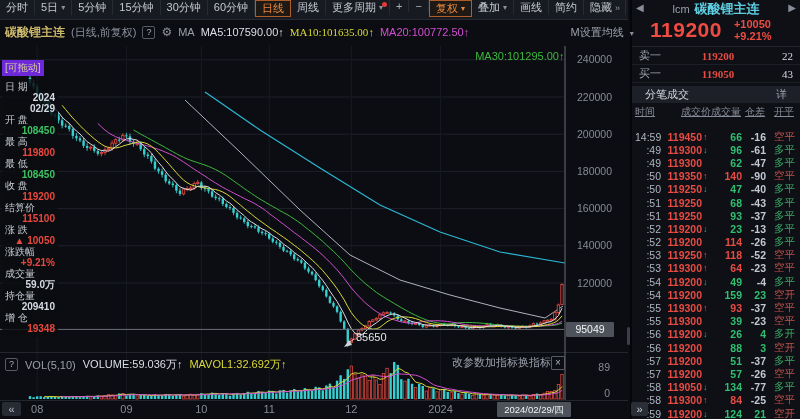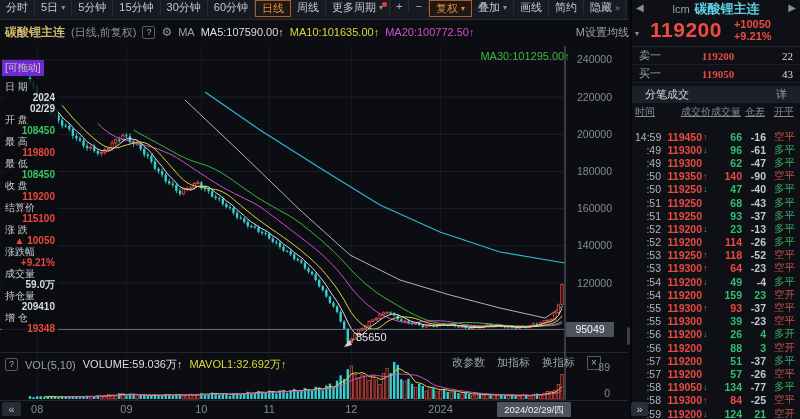--- a/index.html
+++ b/index.html
@@ -17,36 +17,36 @@
   .trail{font-size:9px;margin-left:3px;color:#8b909b;letter-spacing:-1px;}
   .tb-spacer{flex:1;}
   .expand-btn{display:flex;align-items:center;padding:0 7px;cursor:pointer;}
   
   .ma-row{position:absolute;top:20px;left:0;width:628px;height:24px;display:flex;align-items:center;
           font-size:11px;color:#9aa0ab;gap:6px;padding-left:5px;white-space:nowrap;z-index:4;}
   .symbol{color:#cdb96b;font-weight:bold;font-size:12px;}
   .mode{color:#8b909b;}
   .help-box{border:1px solid #565b65;color:#aab0ba;font-size:9px;padding:0 3px;border-radius:2px;line-height:11px;cursor:pointer;}
   .gear{color:#8b909b;font-size:12px;cursor:pointer;}
-  .ma5{color:#dcdfe5;} .ma10{color:#d9d937;} .ma20{color:#d04fd0;} .ma30{color:#3cb93c;margin-top:48px;}
+  .ma5{color:#dcdfe5;} .ma10{color:#d9d937;font-family:Liberation Serif, serif;} .ma20{color:#d04fd0;} .ma30{color:#3cb93c;margin-top:48px;}
   .ma-set{color:#9aa0ab;cursor:pointer;}
   
   #chart{position:absolute;left:0;top:0;z-index:1;}
   #chart text{font-family:"Liberation Sans",sans-serif;}
   
   .info-panel{position:absolute;left:2px;top:57px;width:56px;z-index:5;cursor:move;}
   .drag-hint{background:#6d28d9;color:#d8cf9b;font-size:10px;padding:1px 3px;display:inline-block;margin-bottom:3px;}
   .info-body{background:rgba(10,12,16,0.82);padding:2px 3px 3px 3px;}
   .ir-l{color:#c7ccd4;font-size:10px;line-height:11px;}
   .ir-v{font-size:10px;line-height:11px;text-align:right;font-weight:bold;}
   .v-red{color:#e8483f;} .v-green{color:#3dc263;} .v-white{color:#d6dae2;}
   
   .vol-header{position:absolute;top:357px;left:5px;display:flex;gap:7px;font-size:11px;align-items:center;z-index:5;white-space:nowrap;}
   .vh-name{color:#9aa0ab;} .vh-vol{color:#dcdfe5;} .vh-m1{color:#d9d937;} .vh-m2{color:#d04fd0;}
-  .vol-buttons{position:absolute;top:355px;left:452px;display:flex;gap:12px;font-size:11px;color:#9ba1ac;align-items:center;z-index:5;}
+  .vol-buttons{position:absolute;top:355px;left:452px;display:flex;gap:0;font-size:11px;color:#9ba1ac;align-items:center;z-index:5;}
   .vol-buttons span{cursor:pointer;}
   .close-box{border:1px solid #565b65;padding:0 3px;font-size:10px;line-height:12px;border-radius:1px;color:#aab0ba;}
   .collapse-left{position:absolute;left:2px;top:402px;width:19px;height:14px;background:#272b33;color:#b9bfc9;
                  font-size:11px;text-align:center;line-height:14px;border-radius:2px;z-index:6;cursor:pointer;}
   
   .sidebar{position:absolute;left:630px;top:0;width:170px;height:419px;background:#0e1016;border-left:2px solid #05060a;box-sizing:border-box;}
   .sb-header{height:17px;display:flex;align-items:center;justify-content:center;gap:5px;color:#9aa0ab;font-size:10px;position:relative;}
   .sb-arrow{position:absolute;top:2px;font-size:10px;color:#878d98;cursor:pointer;}
   .sb-arrow.l{left:4px;} .sb-arrow.r{right:4px;}
   .sb-code{color:#9aa0ab;font-size:11px;}

